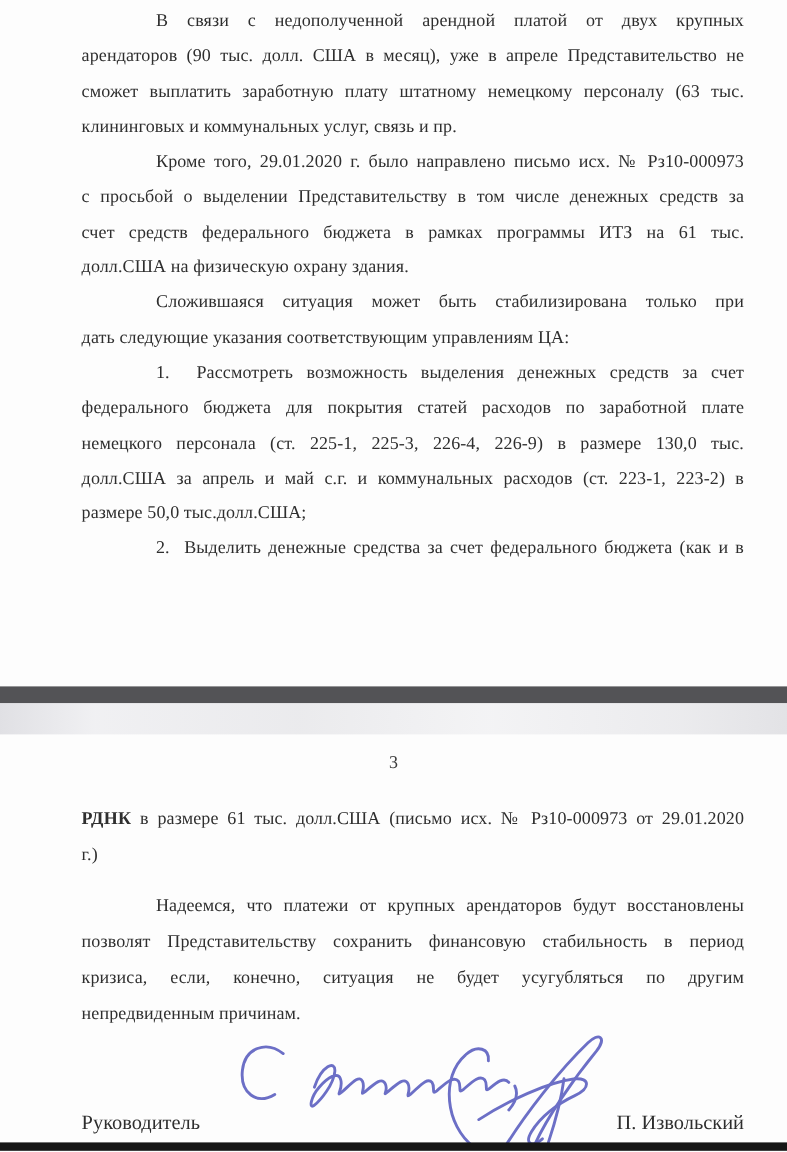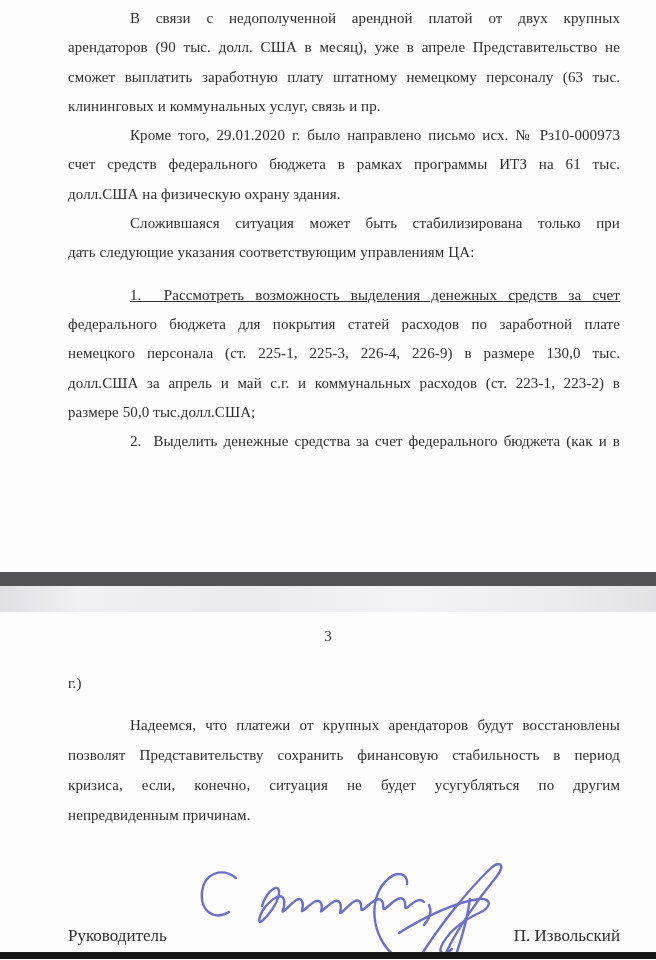--- a/index.html
+++ b/index.html
@@ -12,21 +12,21 @@
   #page1-text{top:4px;}
   #page2-text{top:668px;}
   .line{
     display:block;line-height:29.3px;height:29.3px;
     text-align:justify;text-align-last:justify;
     white-space:nowrap;letter-spacing:.1px;
   }
   #page2-text .line{line-height:30px;height:30px;}
   .line.last{text-align-last:left;}
   .line.indent{padding-left:62px;}
-  .line.gap{margin-top:13px;text-decoration:underline;}
+  .line.gap{}
   .para-gap{margin-top:12px;}
   b{font-weight:bold;letter-spacing:.25px;}
   #divider-bar{position:absolute;left:0;top:572px;width:656px;height:14px;background:#535356;}
   #scan-smudge{
     position:absolute;left:0;top:586px;width:656px;height:26px;opacity:.8;
     background:linear-gradient(90deg,#d9d9de 0%,#ededf0 12%,#e6e6e9 38%,#f1f1f3 62%,#e7e7ea 86%,#dcdce0 100%);
   }
   #page-number{position:absolute;left:0;top:628px;width:656px;text-align:center;font-size:15px;color:#3a3a3a;}
   #signer-row{
     position:absolute;left:68px;top:926px;width:552px;
@@ -38,38 +38,40 @@
 </style>
 </head>
 <body>
 
 <div id="page1-text" class="page-text">
   <div class="line indent">В связи с недополученной арендной платой от двух крупных</div>
   <div class="line">арендаторов (90 тыс. долл. США в месяц), уже в апреле Представительство не</div>
   <div class="line">сможет выплатить заработную плату штатному немецкому персоналу (63 тыс.</div>
   <div class="line last">клининговых и коммунальных услуг, связь и пр.</div>
   <div class="line indent">Кроме того, 29.01.2020 г. было направлено письмо исх. № Рз10-000973</div>
+  <div class="line">с просьбой о выделении Представительству в том числе денежных средств за</div>
   <div class="line">счет средств федерального бюджета в рамках программы ИТЗ на 61 тыс.</div>
   <div class="line last">долл.США на физическую охрану здания.</div>
   <div class="line indent">Сложившаяся ситуация может быть стабилизирована только при</div>
   <div class="line last">дать следующие указания соответствующим управлениям ЦА:</div>
   <div class="line indent gap">1.&nbsp; Рассмотреть возможность выделения денежных средств за счет</div>
   <div class="line">федерального бюджета для покрытия статей расходов по заработной плате</div>
   <div class="line">немецкого персонала (ст. 225-1, 225-3, 226-4, 226-9) в размере 130,0 тыс.</div>
   <div class="line">долл.США за апрель и май с.г. и коммунальных расходов (ст. 223-1, 223-2) в</div>
   <div class="line last">размере 50,0 тыс.долл.США;</div>
   <div class="line indent">2.&nbsp; Выделить денежные средства за счет федерального бюджета (как и в</div>
 </div>
 
 <div id="divider-bar"></div>
 <div id="scan-smudge"></div>
 
 <div id="page-number">3</div>
 
 <div id="page2-text" class="page-text">
+  <div class="line"><b>РДНК</b><span> в размере 61 тыс. долл.США (письмо исх. № Рз10-000973 от 29.01.2020</span></div>
   <div class="line last">г.)</div>
   <div class="line indent para-gap">Надеемся, что платежи от крупных арендаторов будут восстановлены</div>
   <div class="line">позволят Представительству сохранить финансовую стабильность в период</div>
   <div class="line">кризиса, если, конечно, ситуация не будет усугубляться по другим</div>
   <div class="line last">непредвиденным причинам.</div>
 </div>
 
 <span class="sr">С уважением,</span>
 <svg id="signature-layer" viewBox="0 0 656 960" xmlns="http://www.w3.org/2000/svg" fill="none" stroke="#6064c2" stroke-width="2.4" stroke-linecap="round" stroke-linejoin="round" opacity="0.92">
 

